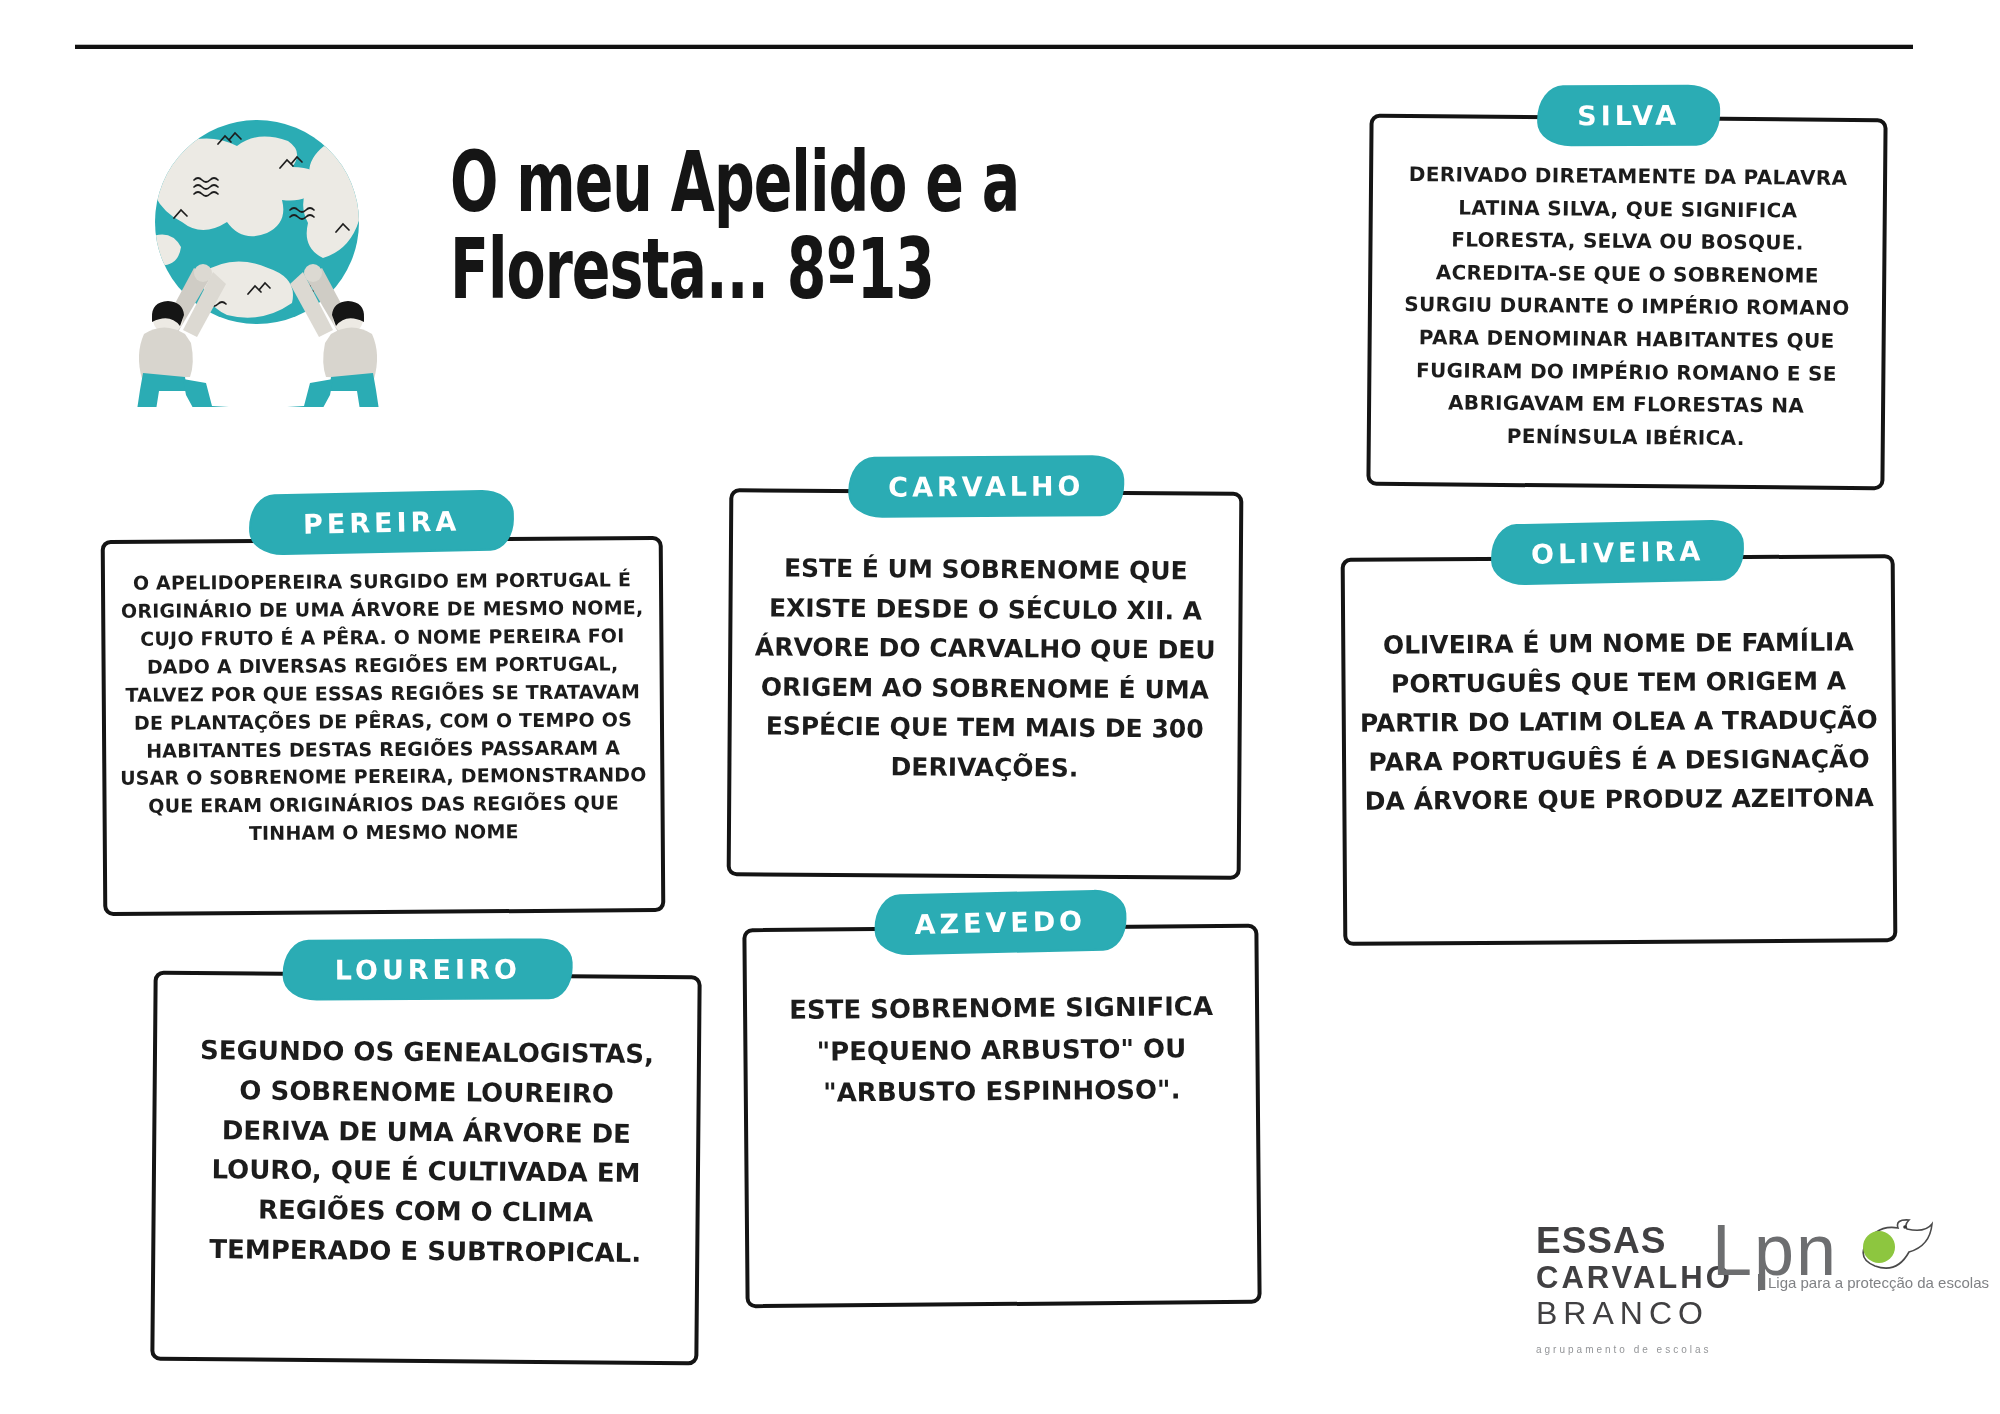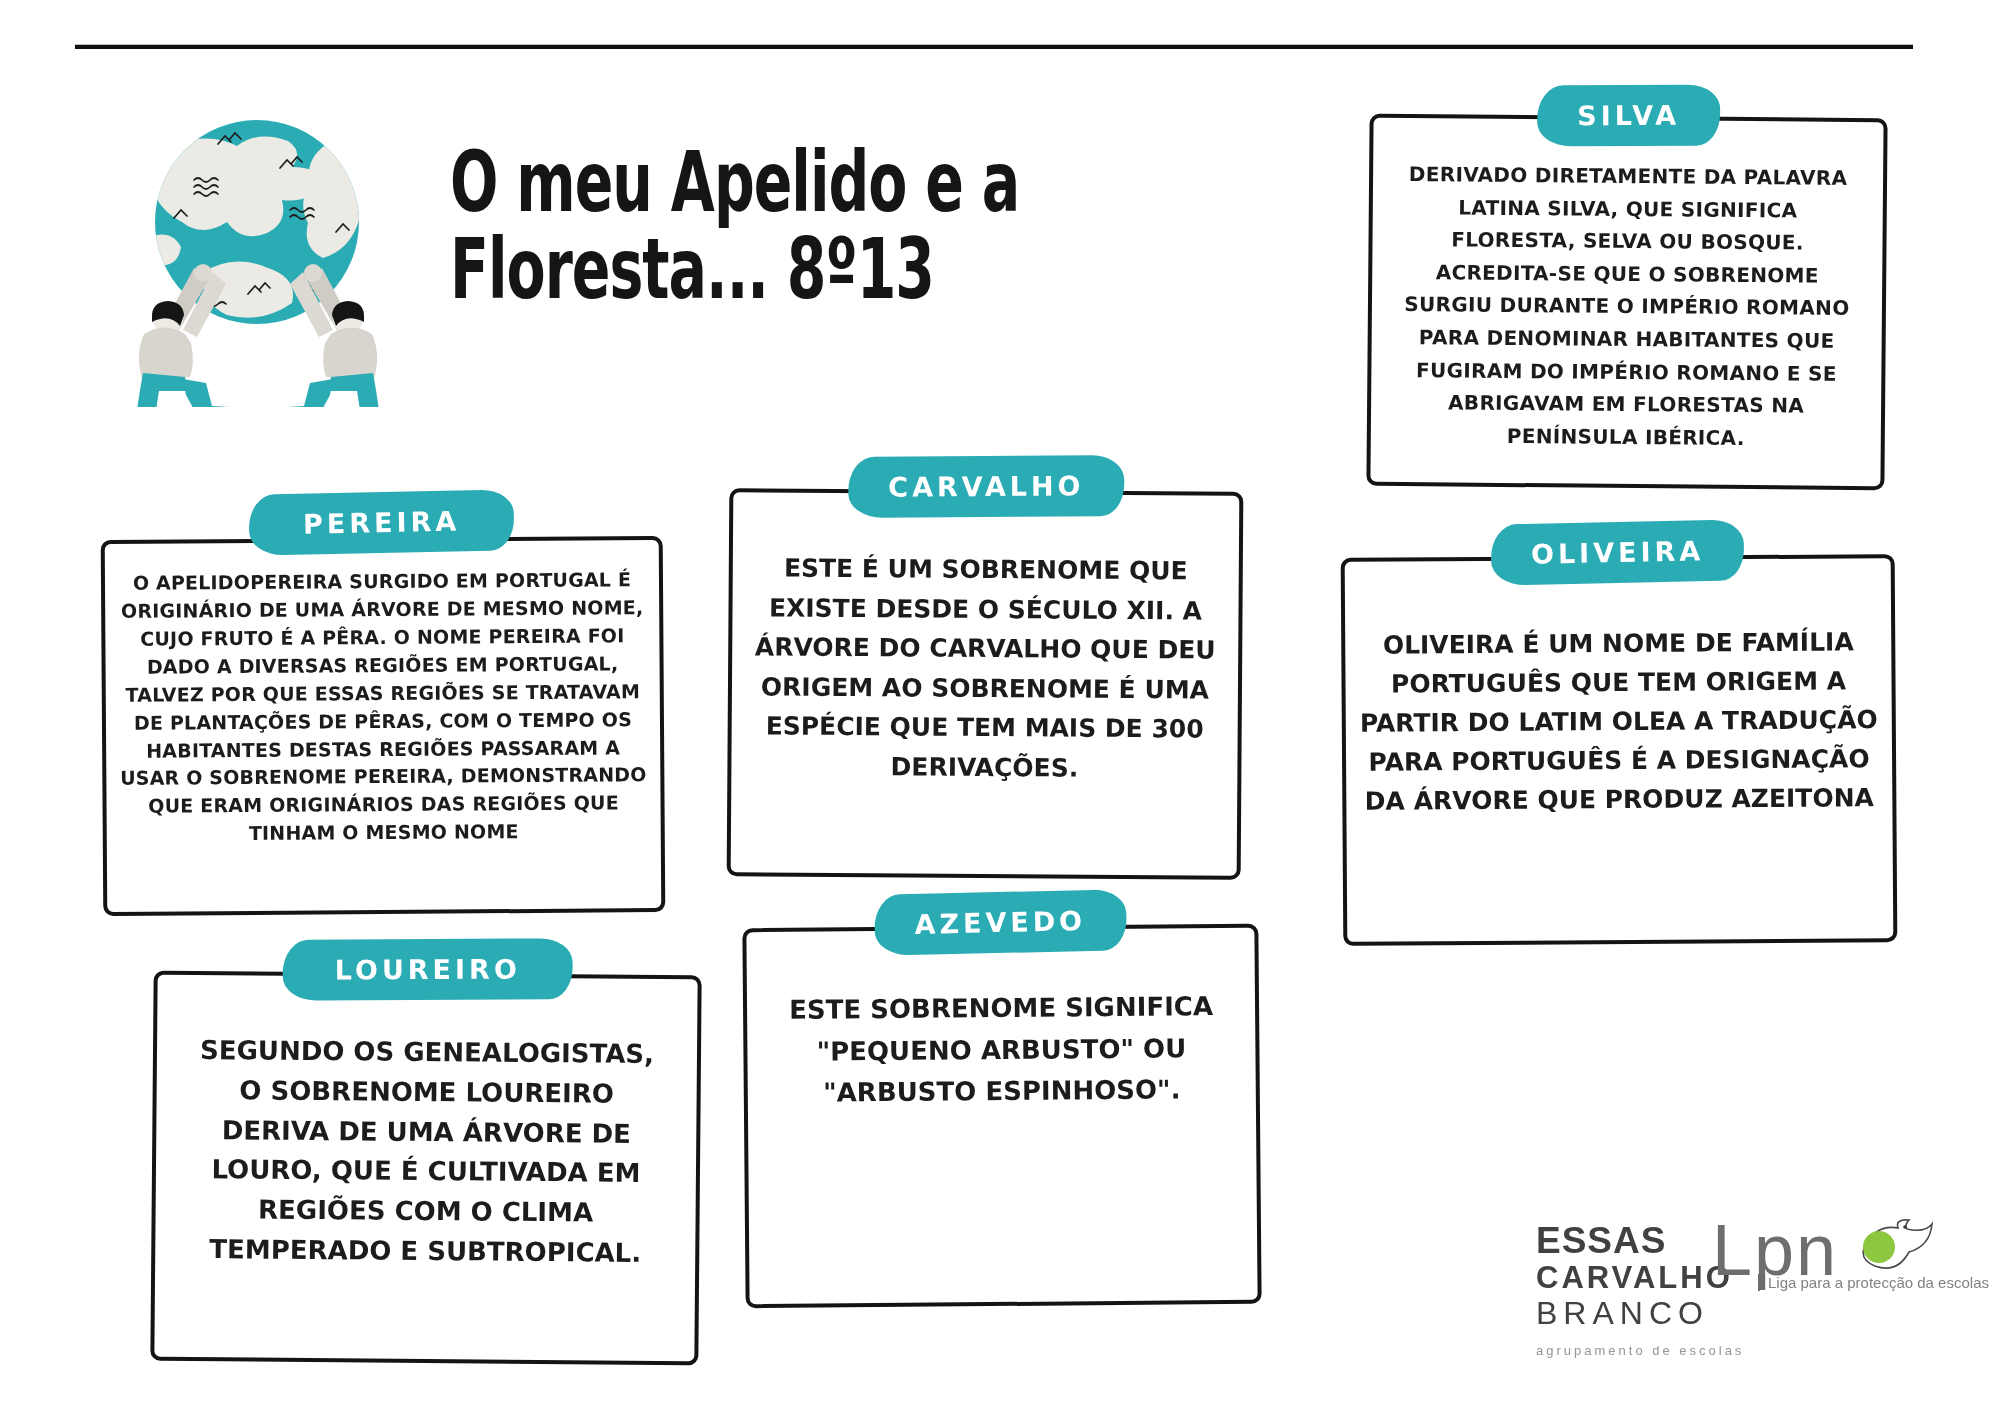--- a/index.html
+++ b/index.html
@@ -67,21 +67,21 @@
   .card-azevedo .card-body{padding:58px 14px 0;font-size:26px;line-height:1.6;}
 
   
   .school-logo{
     position:absolute;left:1536px;top:1220px;width:170px;
     font-family:"Liberation Sans", sans-serif;color:#414042;line-height:1.12;
   }
   .school-logo .l1{font-size:37px;font-weight:800;letter-spacing:1px;}
   .school-logo .l2{font-size:31px;font-weight:700;letter-spacing:3px;}
   .school-logo .l3{font-size:32px;font-weight:400;letter-spacing:6px;}
-  .school-logo .sub{font-size:13px;font-weight:400;letter-spacing:3px;color:#939598;margin-top:12px;white-space:nowrap;}
+  .school-logo .sub{font-size:10px;font-weight:400;letter-spacing:3px;color:#939598;margin-top:12px;white-space:nowrap;}
 
   .lpn-logo{position:absolute;left:1712px;top:1214px;width:260px;font-family:"Liberation Sans", sans-serif;}
   .lpn-row{display:flex;align-items:flex-start;text-align:right;}
   .lpn-acronym{font-size:72px;font-weight:400;color:#6d6e70;line-height:1;letter-spacing:2px;}
   .lpn-bird{margin-left:8px;margin-top:2px;}
   .lpn-tagline{font-size:15px;color:#808285;margin-left:46px;margin-top:-12px;white-space:nowrap;border-left:2px solid #6d6e70;padding-left:8px;}
 </style>
 </head>
 <body>
 

